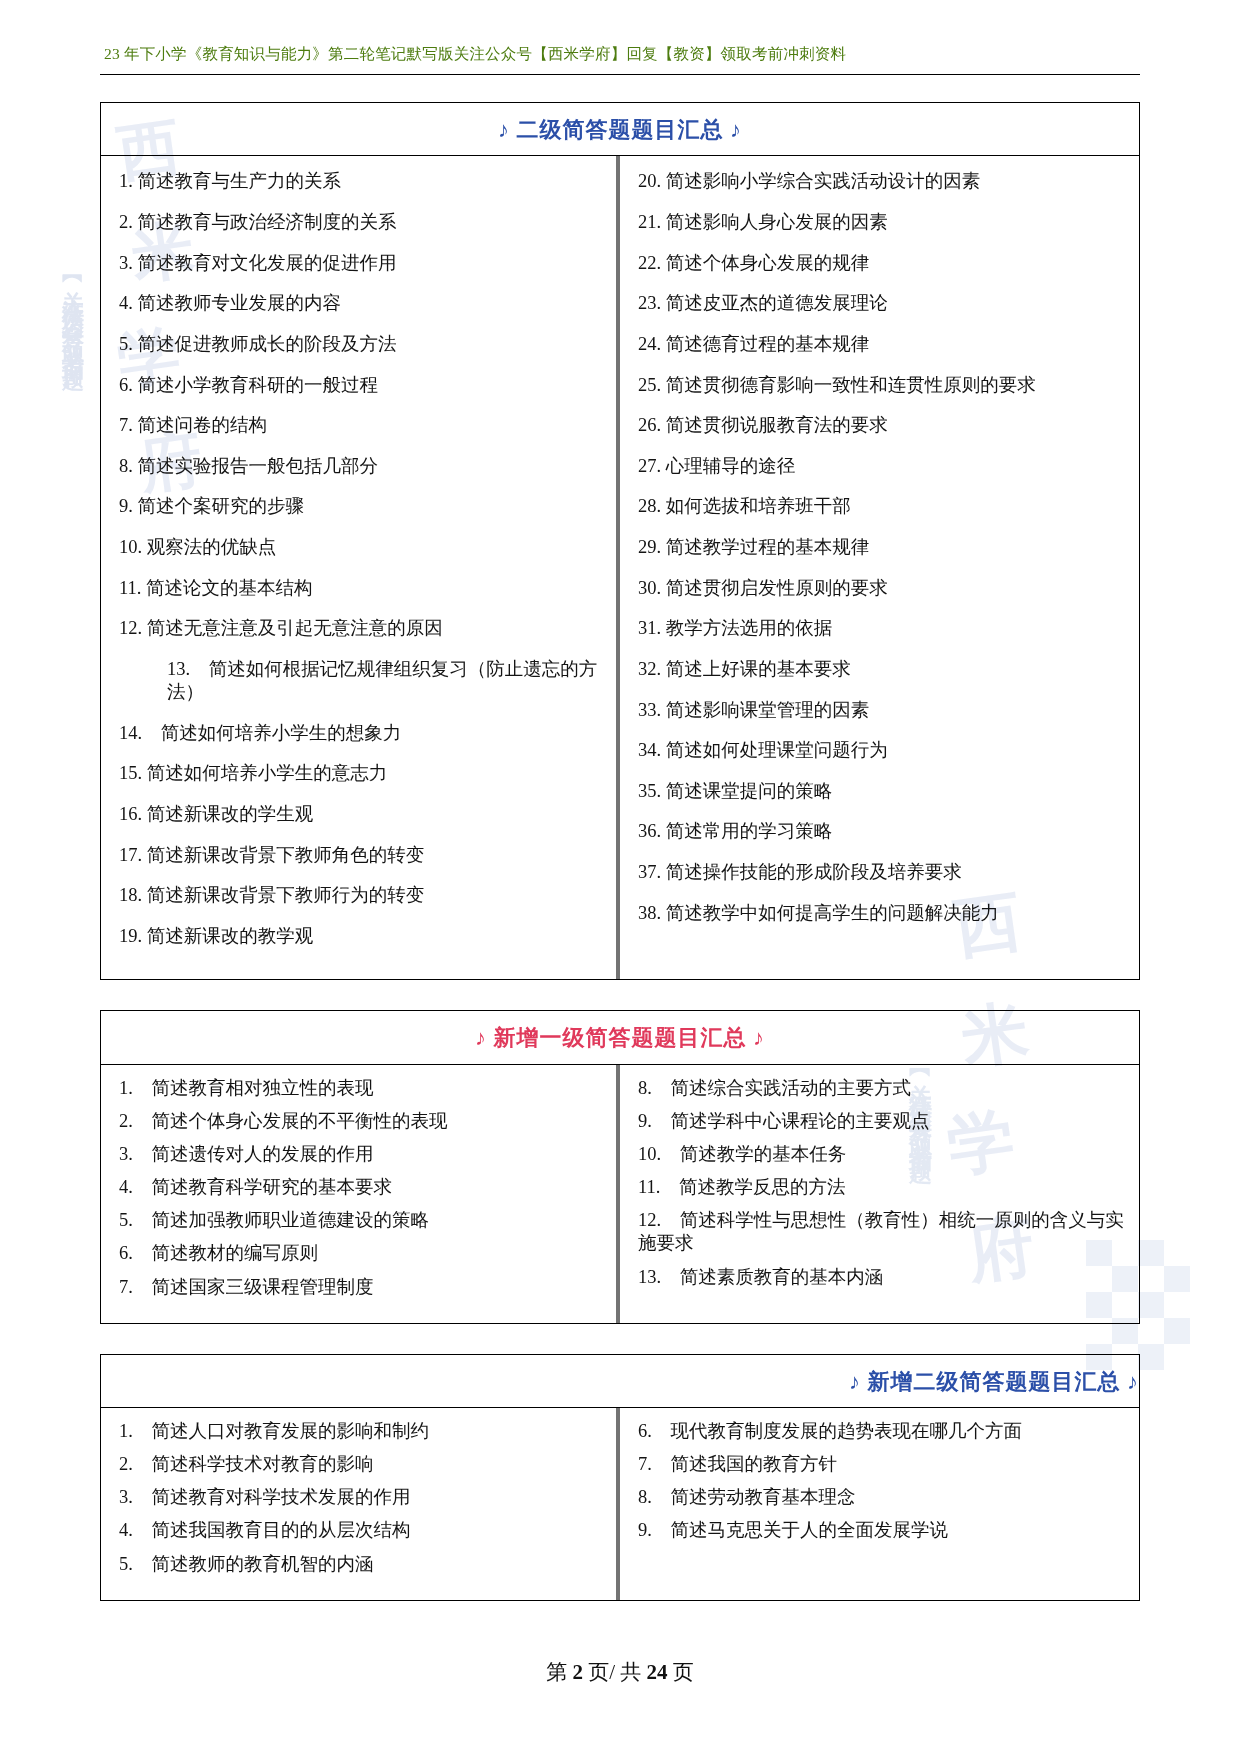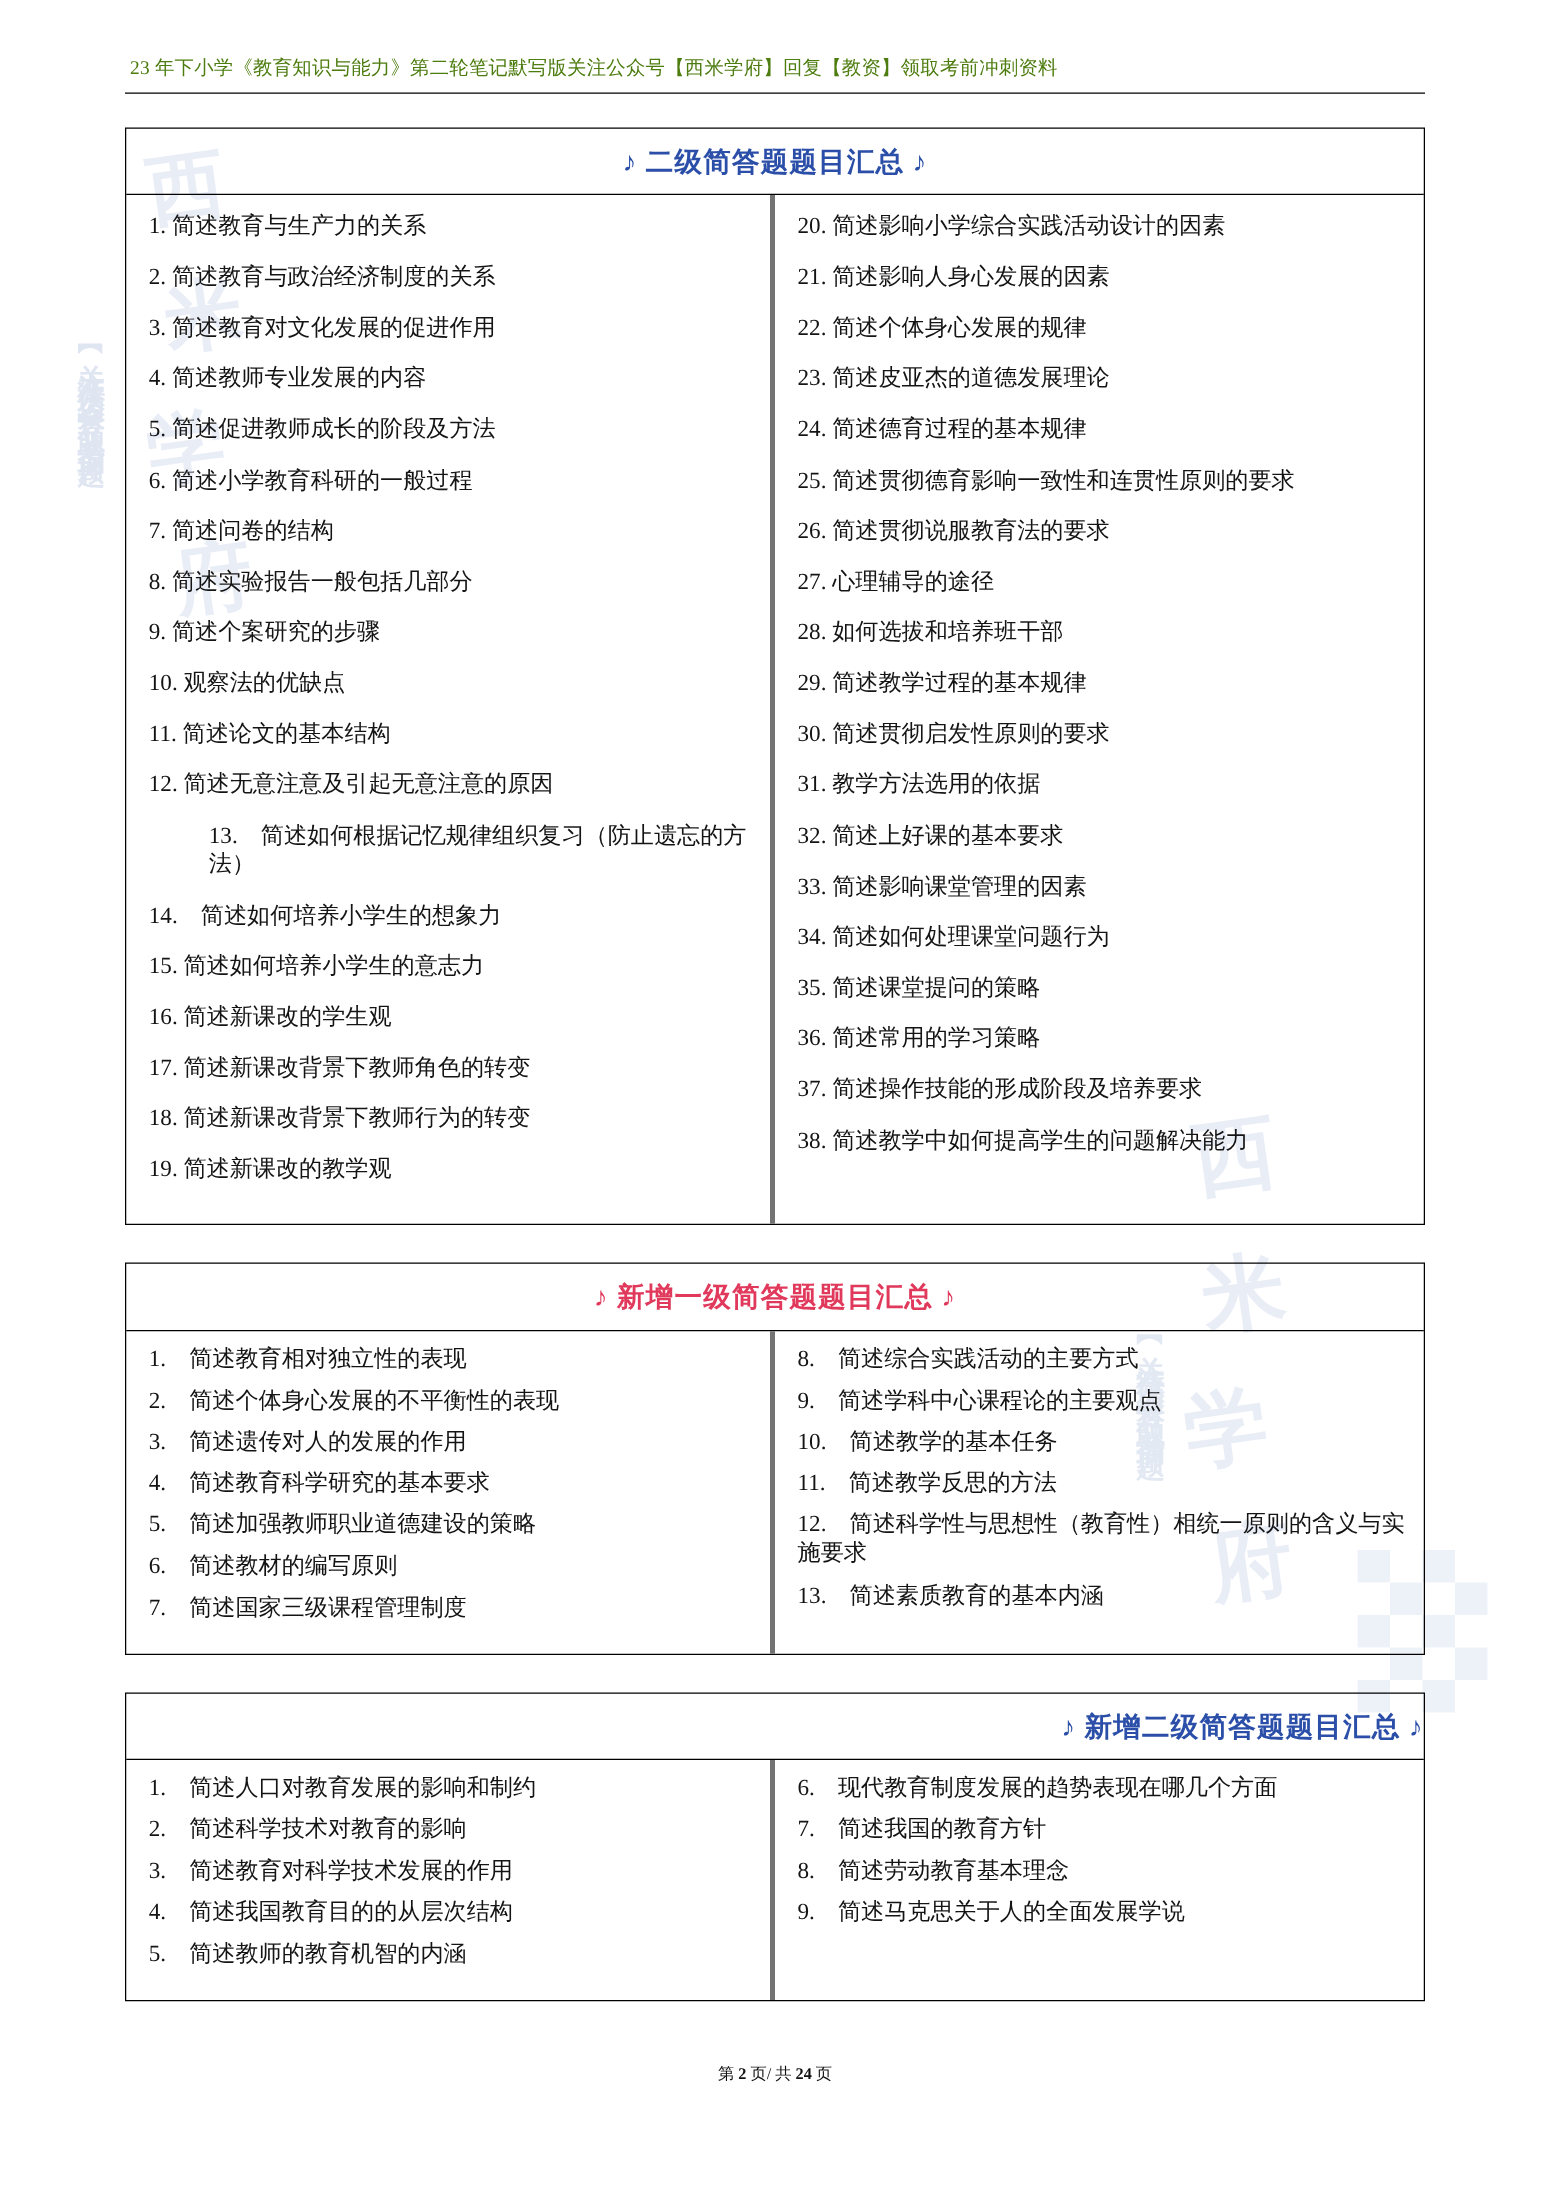--- a/index.html
+++ b/index.html
@@ -141,25 +141,25 @@
   .s1 .item.wrap { white-space: normal; text-indent: 0; margin-left: 48px; }
   .s1 .col { padding-top: 14px; }
 
   
   .s2 .item, .s3 .item { margin: 0 0 10px 0; font-size: 18.5px; }
   .s2 .item.wrap, .s3 .item.wrap { white-space: normal; }
 
   
   .footer {
     position: absolute;
-    bottom: 86px;
+    bottom: 68px;
     left: 0;
     right: 0;
     text-align: center;
-    font-size: 13px;
+    font-size: 21px;
     color: #111;
     z-index: 2;
   }
   .footer b { font-weight: bold; }
 </style>
 </head>
 <body>
 
 <div class="page">
 

